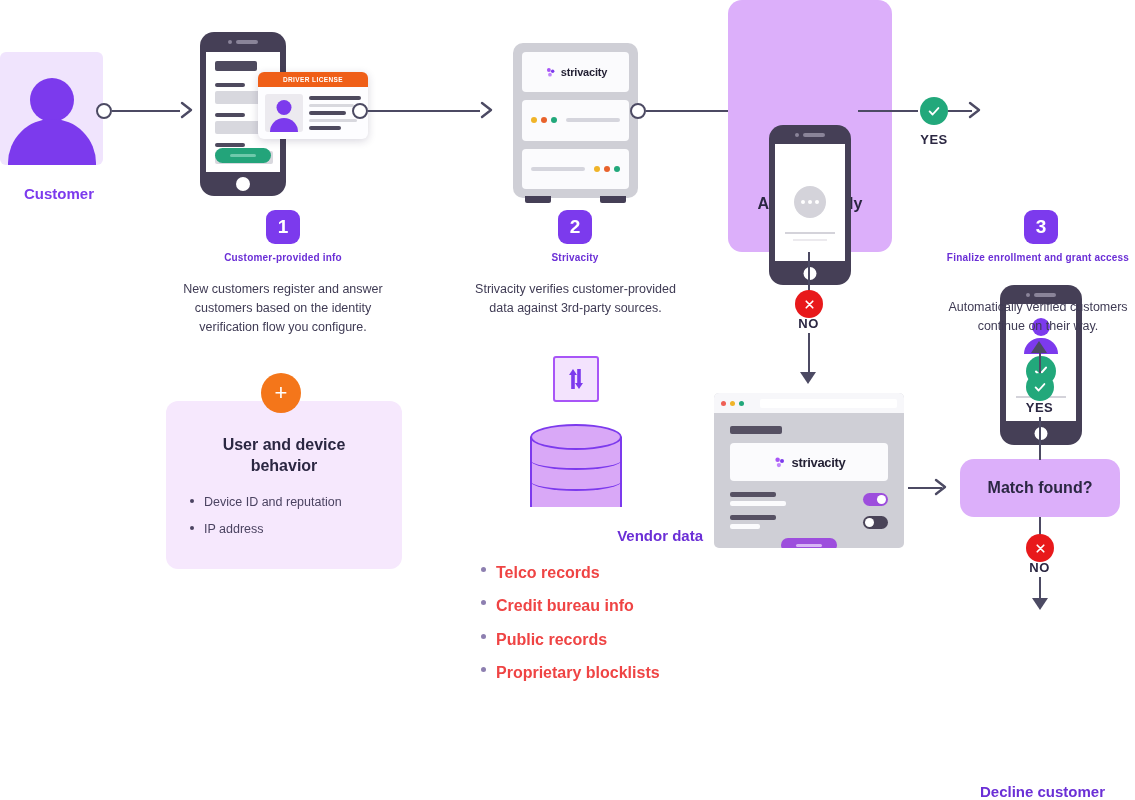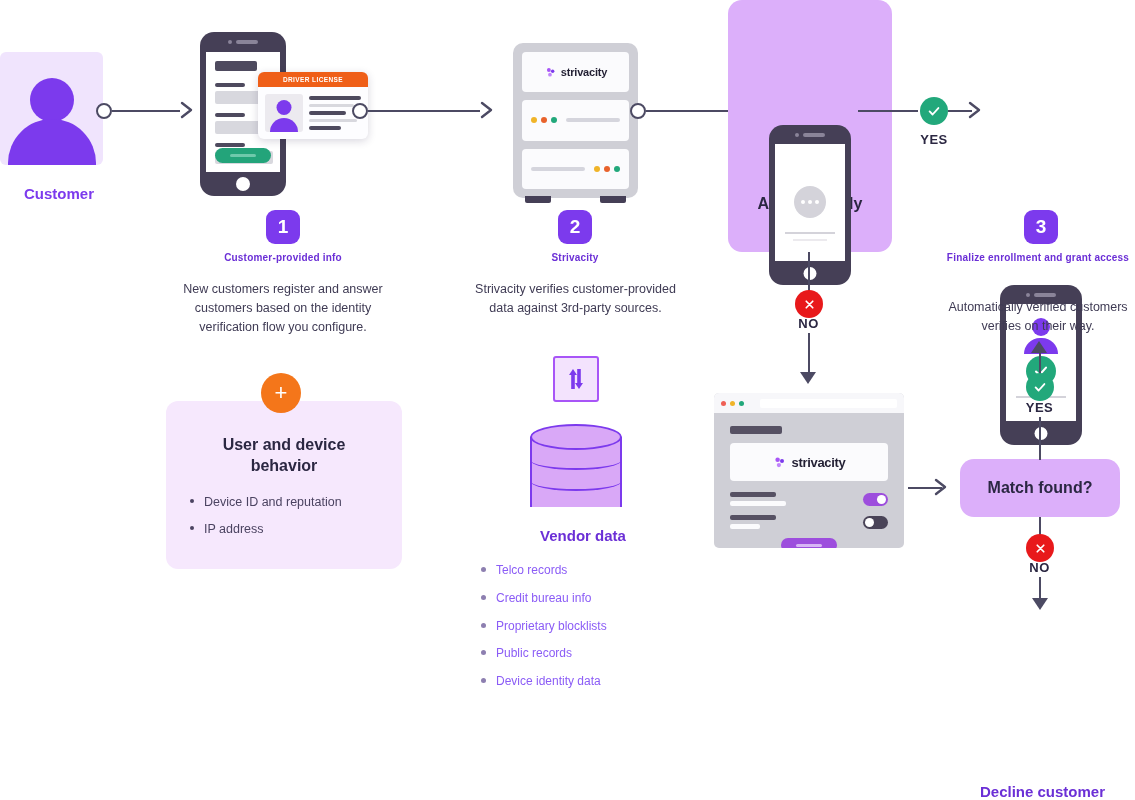--- a/index.html
+++ b/index.html
@@ -155,22 +155,22 @@
   .plus-badge {
     width:40px; height:40px; border-radius:50%;
     background:#f4761a; color:#fff;
     font-size:22px; font-weight:500;
     display:flex; align-items:center; justify-content:center;
   }
 
   
   .vendor-list { list-style:none; }
   .vendor-list li {
-    color:#8b5cf6; font-size:12px; line-height:1.4;
-    margin-bottom:11px; position:relative; padding-left:15px;
+    color:#ef4444; font-size:16px; line-height:1.4;
+    margin-bottom:11px; position:relative; padding-left:15px;font-weight:bold;
   }
   .vendor-list li::before {
     content:""; position:absolute; left:0; top:5px;
     width:5px; height:5px; border-radius:50%; background:#8d7fb0;
   }
 
   
   .server-body {
     width:125px; height:155px; background:#cfcfd6;
     border-radius:10px; padding:9px;
@@ -395,27 +395,26 @@
   </div>
 
   <div class="abs db" style="left:530px; top:424px;">
     <div class="db-bot"></div>
     <div class="db-mid"></div>
     <div class="db-ring" style="top:26px;"></div>
     <div class="db-ring" style="top:47px;"></div>
     <div class="db-top"></div>
   </div>
 
-  <div class="abs node-label" style="left:463px; top:527px; width:240px;">Vendor data</div>
+  <div class="abs node-label" style="left:463px; top:527px; width:240px;text-align:right;">Vendor data</div>
   <ul class="abs vendor-list" style="left:481px; top:562px; width:220px;">
     <li>Telco records</li>
     <li>Credit bureau info</li>
+    <li>Public records</li>
     <li>Proprietary blocklists</li>
-    <li>Public records</li>
-    <li>Device identity data</li>
   </ul>
 
   <div class="abs decision" style="left:728px; top:0px; width:164px; height:252px; padding-bottom:18px;">
     <div class="decision-text">Automatically verified?</div>
   </div>
   <div class="abs phone" style="left:769px; top:30px; width:82px; height:160px;">
     <div class="phone-speaker" style="top:8px;">
       <span class="spk-dot"></span>
         <span class="spk-bar"></span>
     </div>
@@ -466,21 +465,21 @@
         </svg>
       </div>
       <div style="position:absolute;left:10px;right:10px;top:92px;height:2px;background:#d4d3da;"></div>
       <div style="position:absolute;left:18px;right:18px;top:99px;height:2px;background:#eceaee;"></div>
     </div>
     <div class="phone-home" style="bottom:5px; width:13px; height:13px;"></div>
   </div>
 
   <div class="abs num-chip" style="left:1024px; top:210px;">3</div>
   <div class="abs step-title" style="left:941px; top:252px; width:194px;">Finalize enrollment and grant access</div>
-  <div class="abs step-desc" style="left:941px; top:298px; width:194px;">Automatically verified customers verifies on their way.</div>
+  <div class="abs step-desc" style="left:941px; top:298px; width:194px;">Automatically verified customers continue on their way.</div>
 
   <div class="abs browser" style="left:714px; top:393px;">
     <div class="browser-bar">
       <span class="bdot" style="background:#ef5f55;"></span>
       <span class="bdot" style="background:#f0b429;"></span>
       <span class="bdot" style="background:#22a87b;"></span>
       <span class="browser-url"></span>
     </div>
     <div class="browser-body">
       <div style="width:52px;height:8px;background:#565163;border-radius:2px;margin-bottom:9px;"></div>

